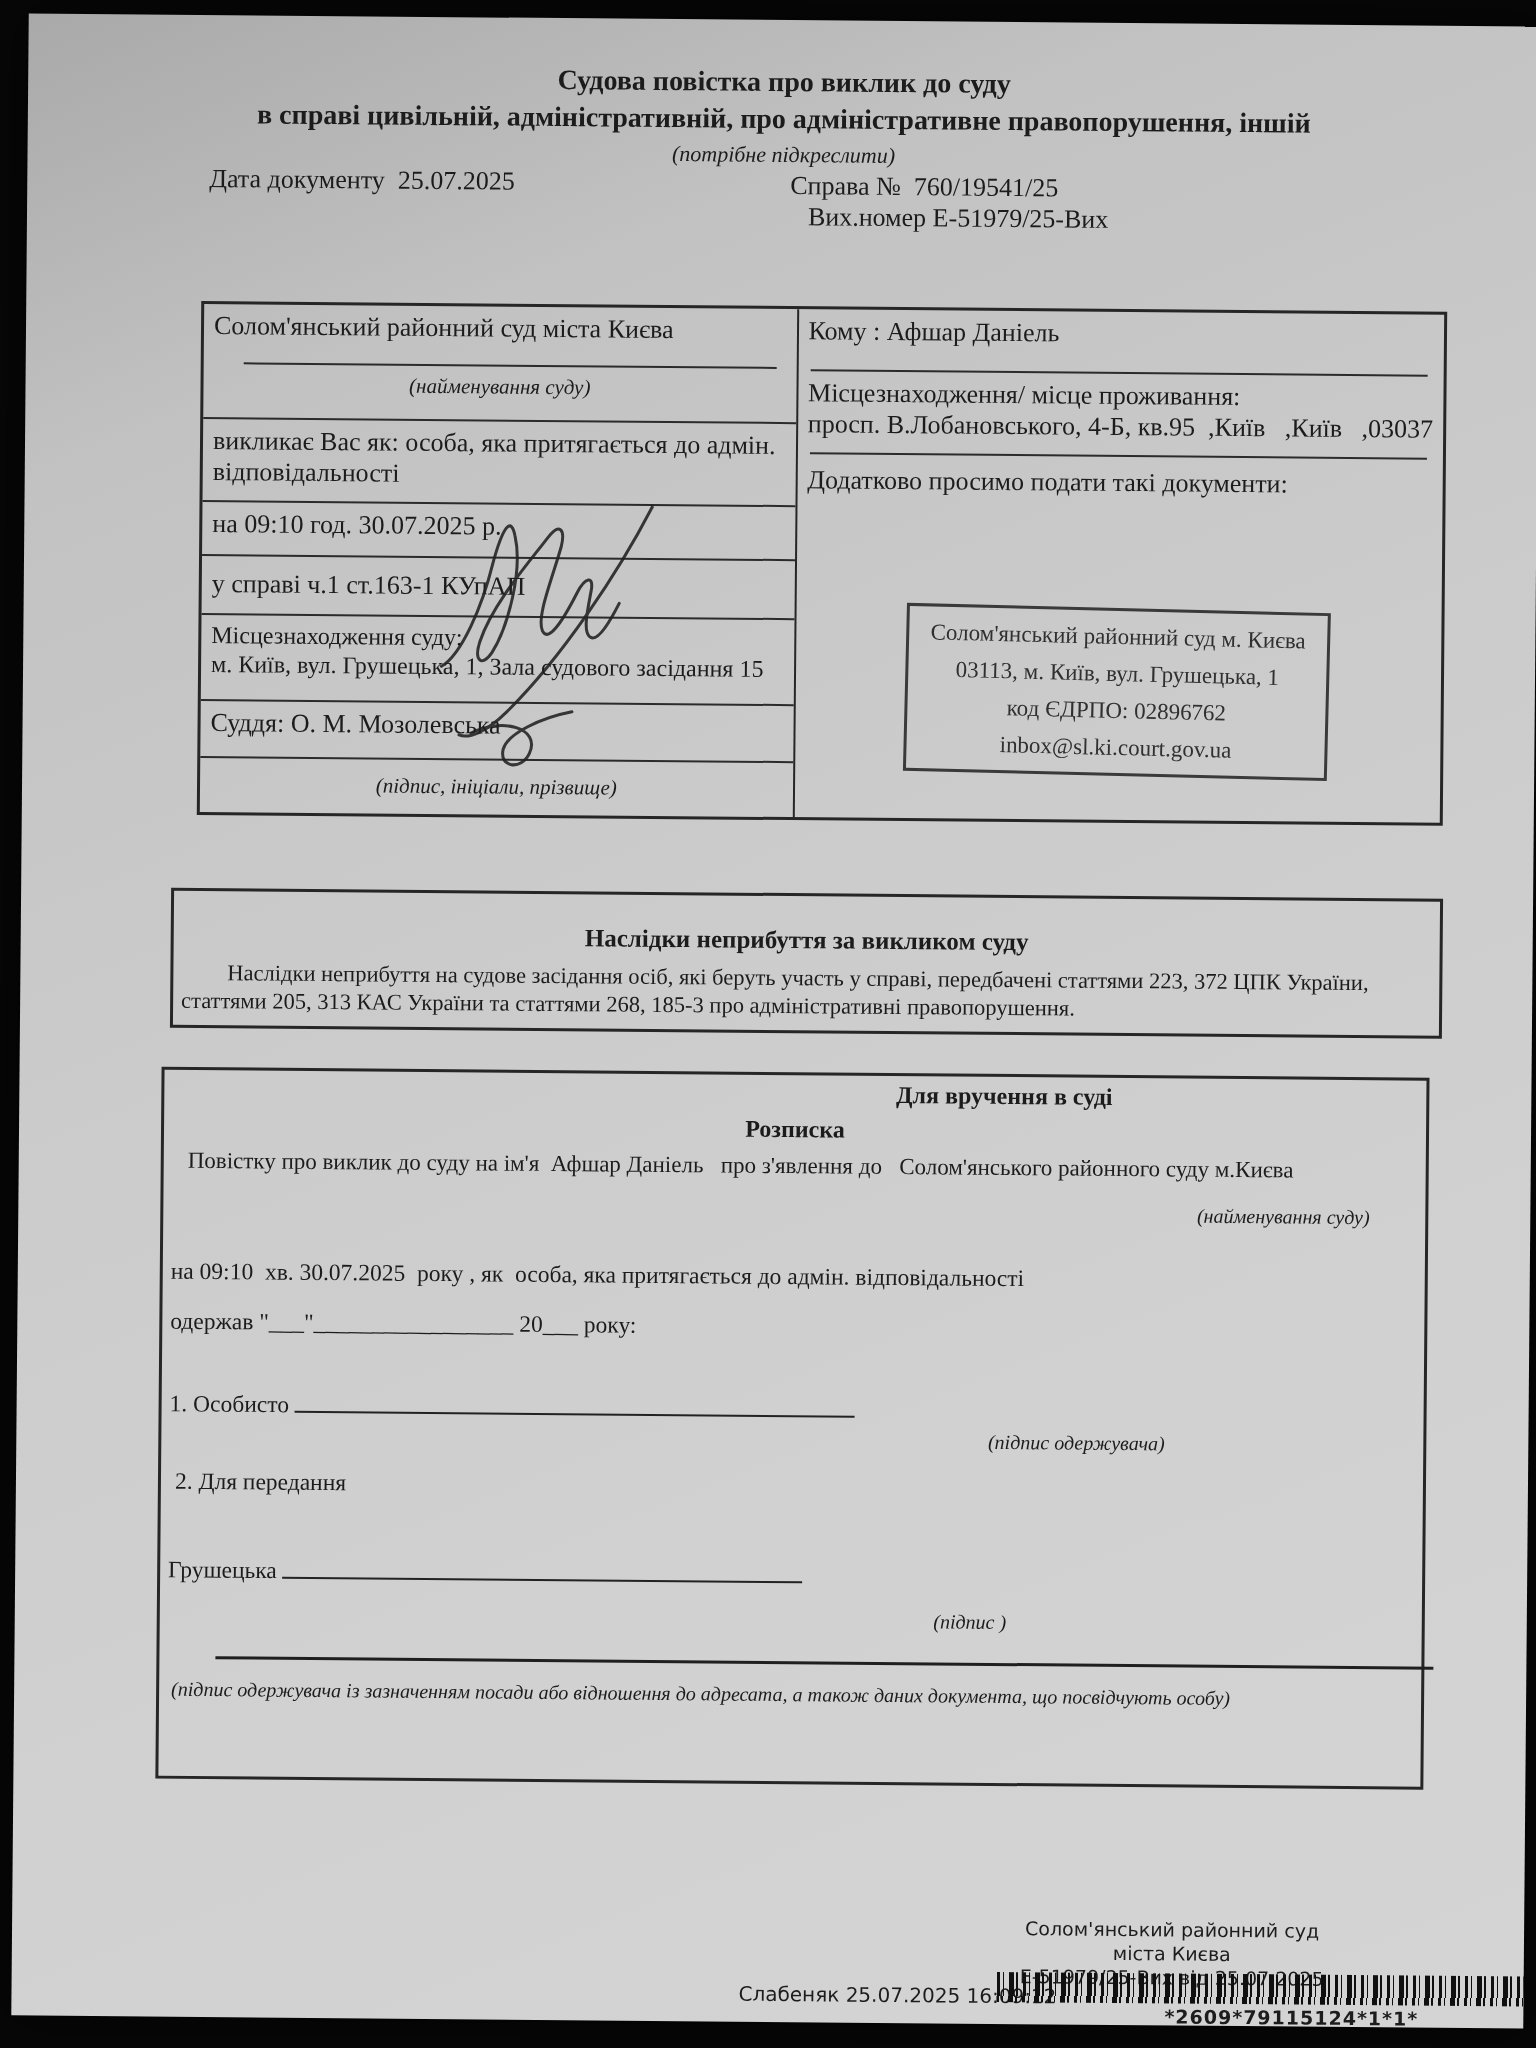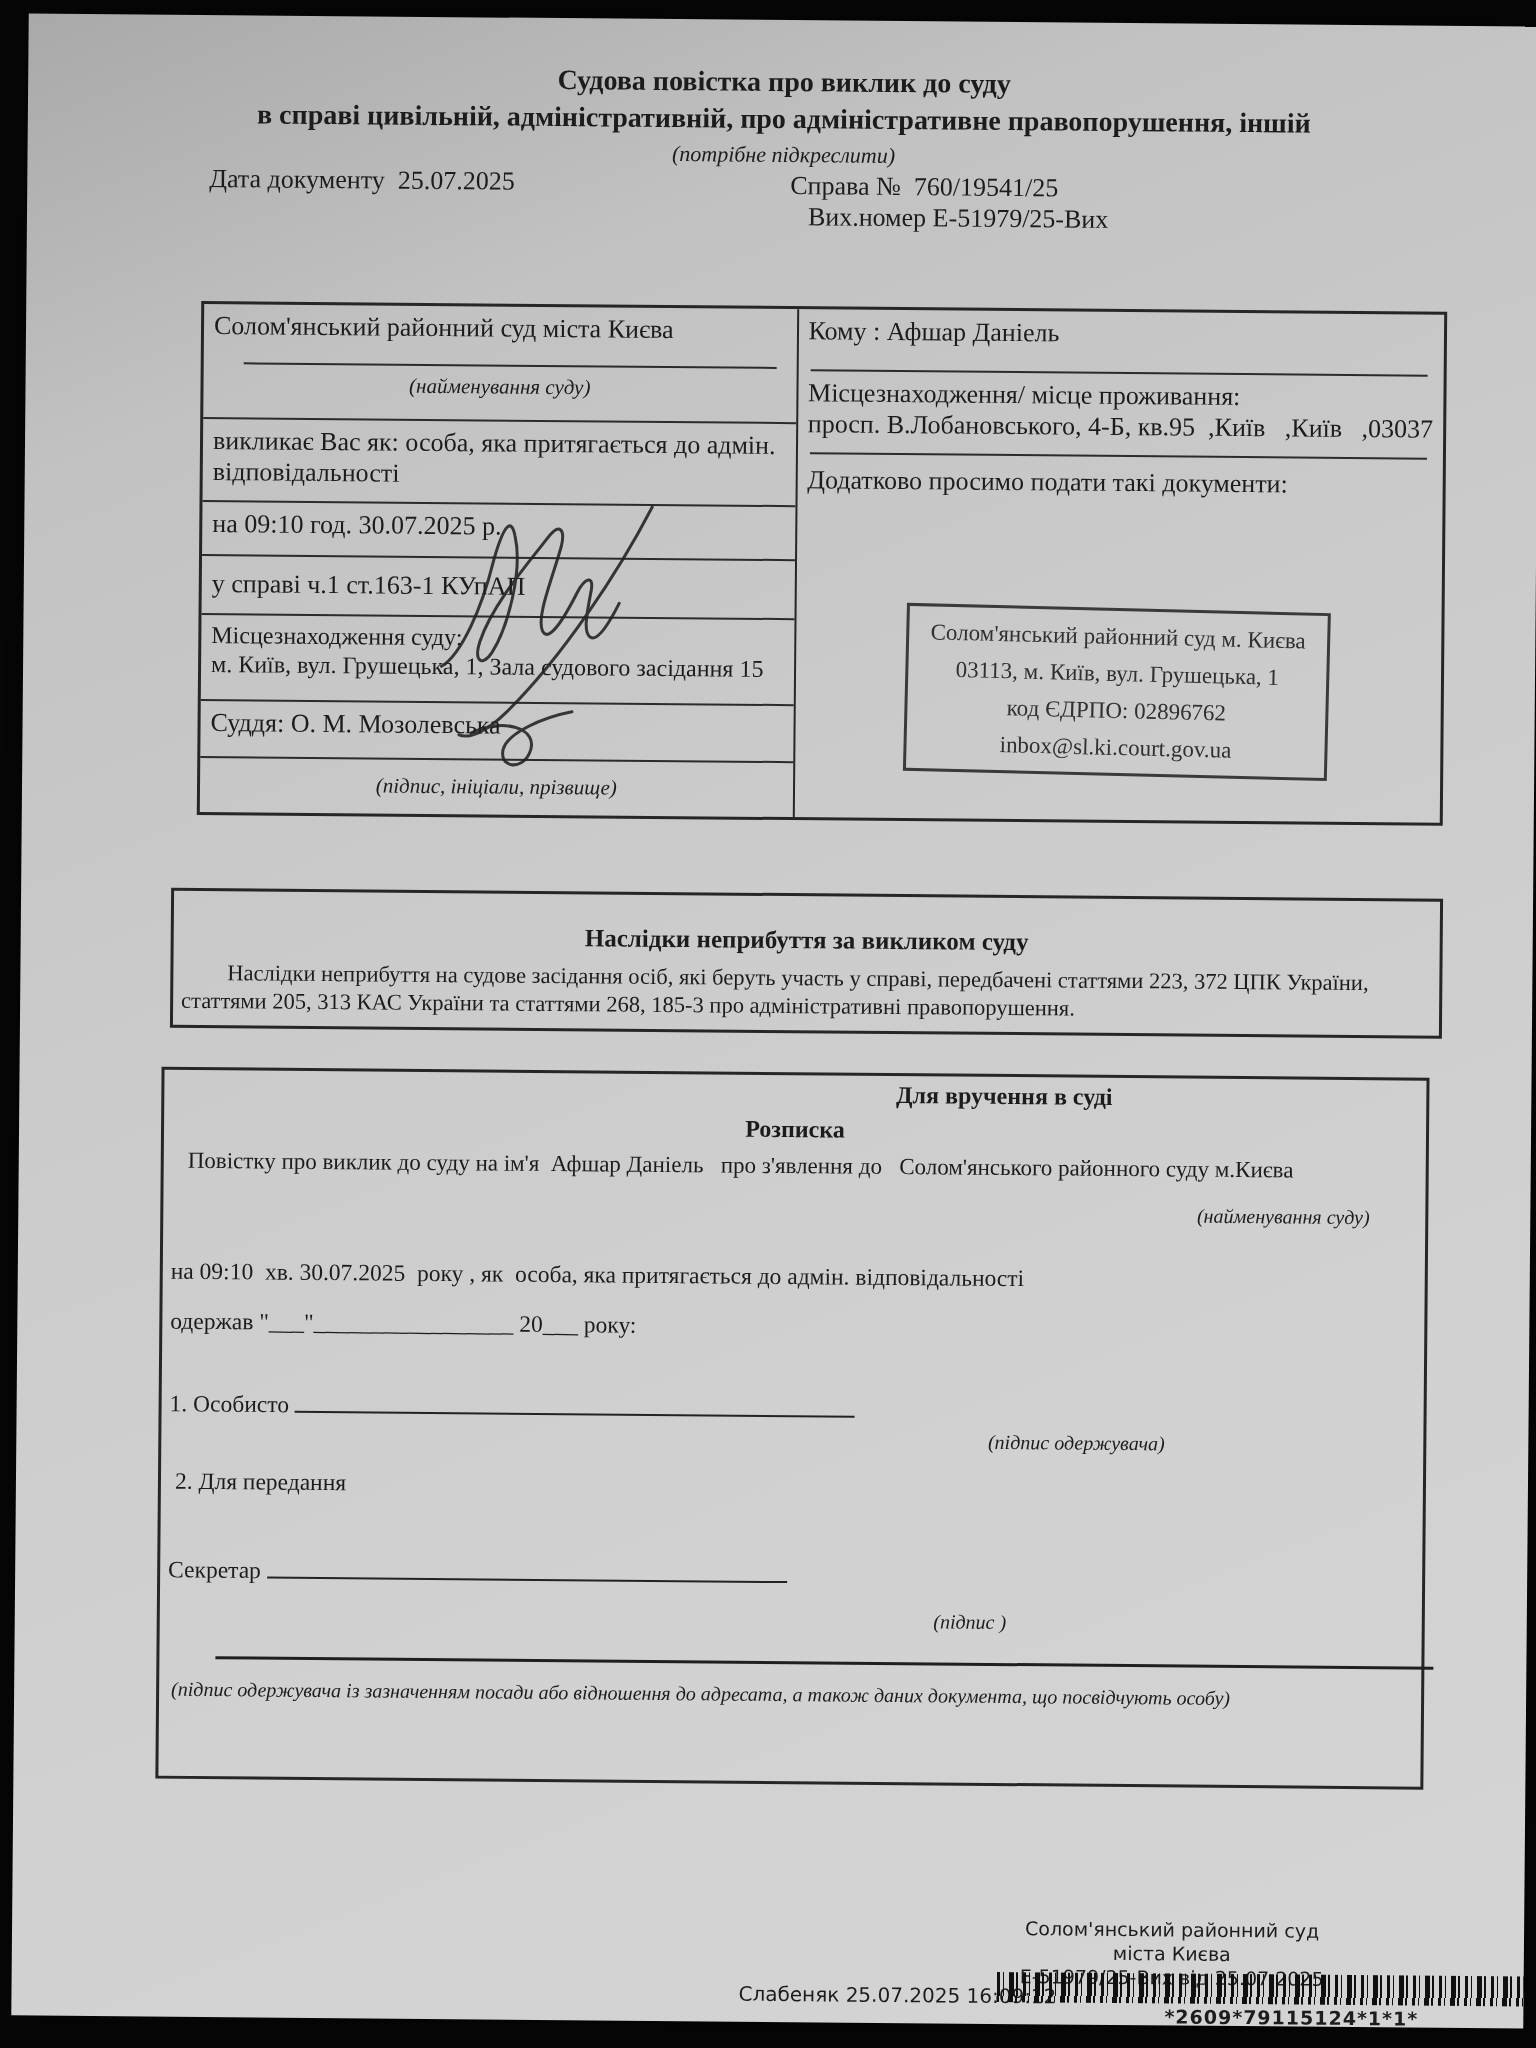--- a/index.html
+++ b/index.html
@@ -161,21 +161,21 @@
     <div class="t rcptbox">
       <div class="t corner b ctr">Для вручення в суді</div>
       <div class="t rhead b ctr">Розписка</div>
       <div class="t rline1 pre">Повістку про виклик до суду на ім'я  Афшар Даніель   про з'явлення до   Солом'янського районного суду м.Києва</div>
       <div class="t rcap1 i ctr">(найменування суду)</div>
       <div class="t rtime pre">на 09:10  хв. 30.07.2025  року , як  особа, яка притягається до адмін. відповідальності</div>
       <div class="t rrecv pre">одержав "___"_________________ 20___ року:</div>
       <div class="t rpers"><span>1. Особисто</span> <span class="blank" style="width:560px;"></span></div>
       <div class="t rcap2 i ctr">(підпис одержувача)</div>
       <div class="t rtrans">2. Для передання</div>
-      <div class="t rsecr"><span>Секретар</span> <span class="blank" style="width:520px;"></span></div>
+      <div class="t rsecr"><span>Грушецька</span> <span class="blank" style="width:520px;"></span></div>
       <div class="t rcap3 i ctr">(підпис )</div>
       <div class="t rlongline"></div>
       <div class="t rcap4 i">(підпис одержувача із зазначенням посади або відношення до адресата, а також даних документа, що посвідчують особу)</div>
     </div>
 
     <div class="t fcourt ffoot">
       <div>Солом'янський районний суд</div>
       <div>міста Києва</div>
       <div>Е-51979/25-Вих від 25.07.2025</div>
     </div>

